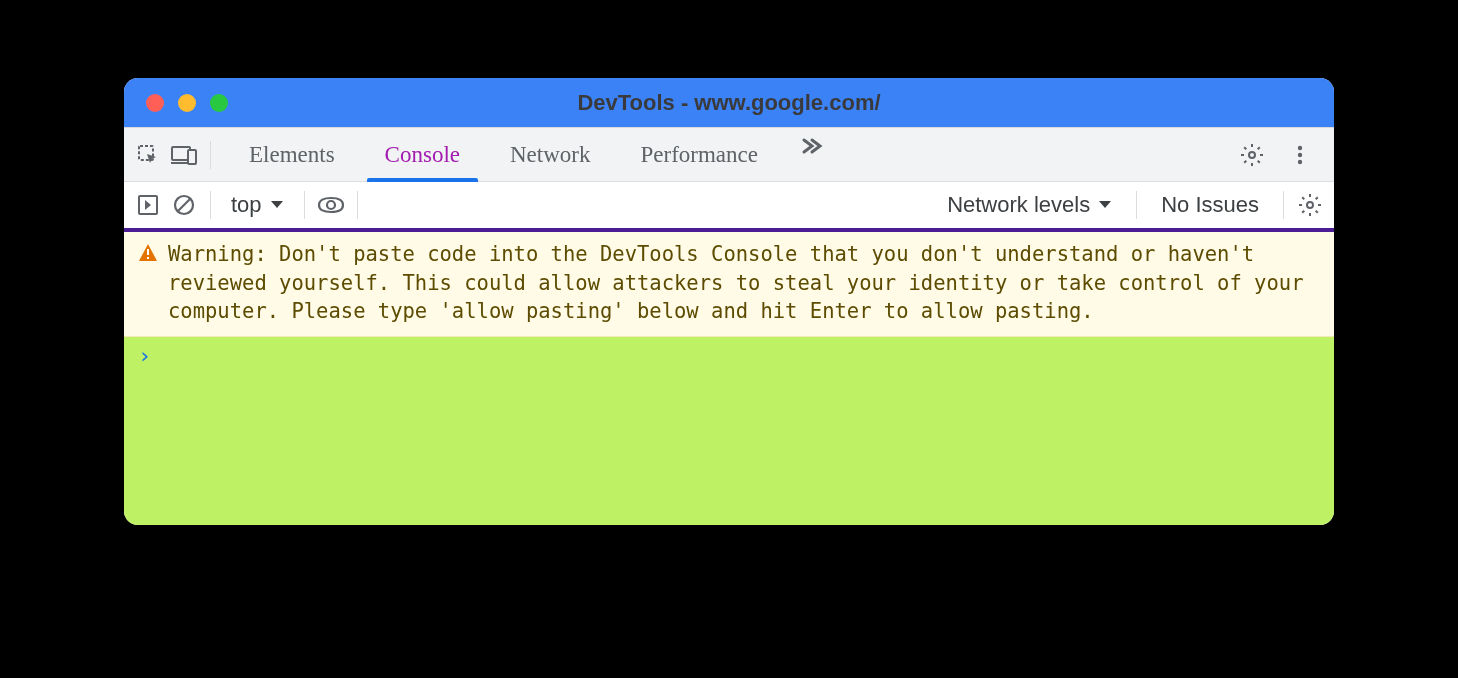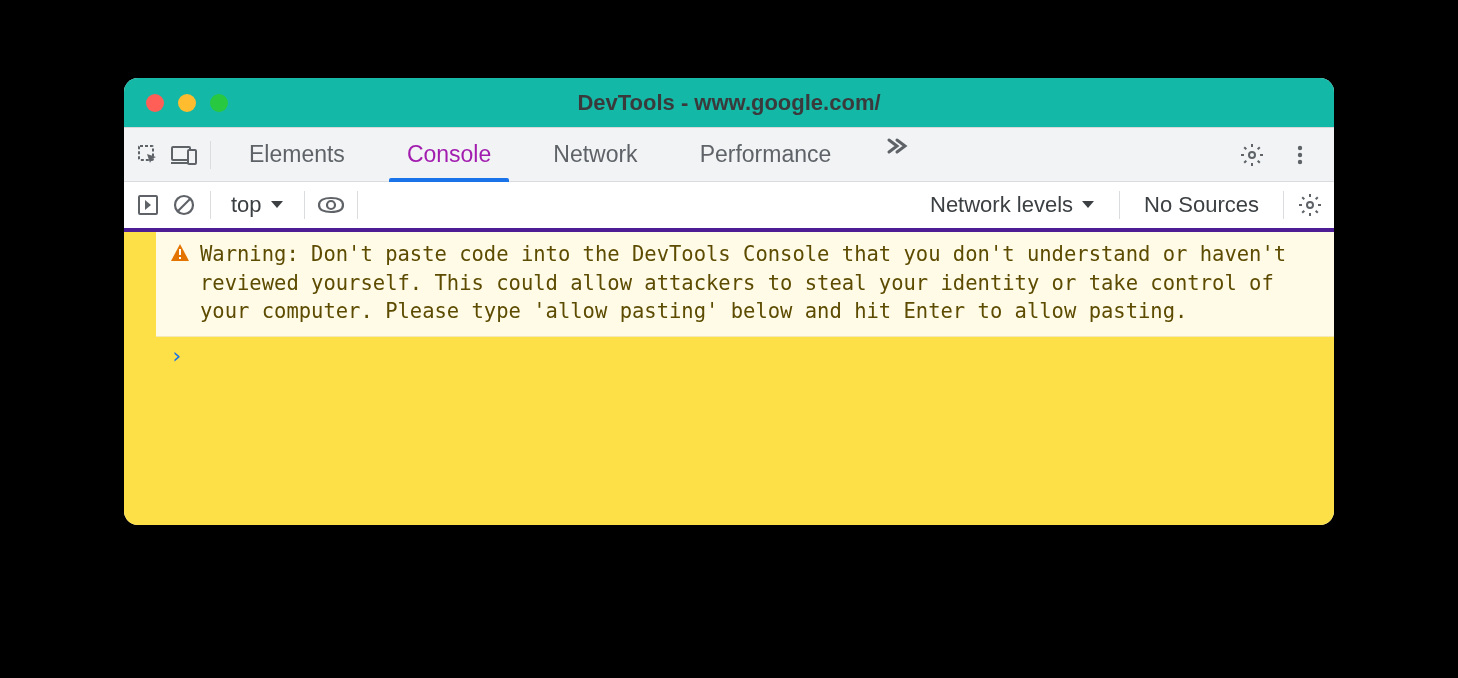--- a/index.html
+++ b/index.html
@@ -18,21 +18,21 @@
   height: 447px;
   background: #fff;
   border-radius: 14px;
   box-shadow: 0 20px 60px rgba(0,0,0,0.6);
   overflow: hidden;
   display: flex;
   flex-direction: column;
 }
 .titlebar {
   height: 50px;
-  background: #14b8a6;
+  background: #3b82f6;
   display: flex;
   align-items: center;
   position: relative;
   border-bottom: 1px solid #d9d9dc;
 }
 .traffic {
   display: flex;
   gap: 14px;
   padding-left: 22px;
 }
@@ -68,22 +68,23 @@
   border-radius: 4px;
 }
 .vdiv {
   width: 1px;
   height: 28px;
   background: #dadce0;
   margin: 0 8px;
 }
 .tabs {
   display: flex;
-  gap: 18px;
+  gap: 6px;
   margin-left: 8px;
+  font-family: Liberation Serif, serif;
 }
 .tab {
   padding: 0 22px;
   height: 54px;
   display: flex;
   align-items: center;
   font-size: 23px;
   color: #5f6368;
   cursor: pointer;
   position: relative;
@@ -149,23 +150,22 @@
 }
 .issues {
   font-size: 22px;
   color: #3c4043;
   padding: 0 16px;
 }
 .toolbar .spacer { flex: 1; }
 
 .content {
   flex: 1;
-  background: #fde047;
+  background: #bef264;
   overflow: auto;
-  padding-left: 32px;
 }
 .warn-row {
   background: #fffbe6;
   border-bottom: 1px solid #f5e9b8;
   display: flex;
   align-items: flex-start;
   padding: 8px 12px 10px 14px;
   gap: 10px;
 }
 .warn-icon {
@@ -278,21 +278,21 @@
     </div>
     <div class="vdiv"></div>
     <div class="spacer"></div>
     <div class="levels">
       <span>Network levels</span>
       <svg width="14" height="10" viewBox="0 0 14 10">
           <path d="M1 1 L7 8 L13 1" fill="#3c4043"></path>
         </svg>
     </div>
     <div class="vdiv"></div>
-    <div class="issues">No Sources</div>
+    <div class="issues">No Issues</div>
     <div class="vdiv"></div>
     <div class="icon-btn">
       <svg width="24" height="24" viewBox="0 0 24 24" fill="none" stroke="#5f6368" stroke-width="2">
         <circle cx="12" cy="12" r="3"></circle>
         <path d="M12 1v3M12 20v3M4.2 4.2l2.1 2.1M17.7 17.7l2.1 2.1M1 12h3M20 12h3M4.2 19.8l2.1-2.1M17.7 6.3l2.1-2.1"></path>
       </svg>
     </div>
   </div>
 
   <div class="content">

